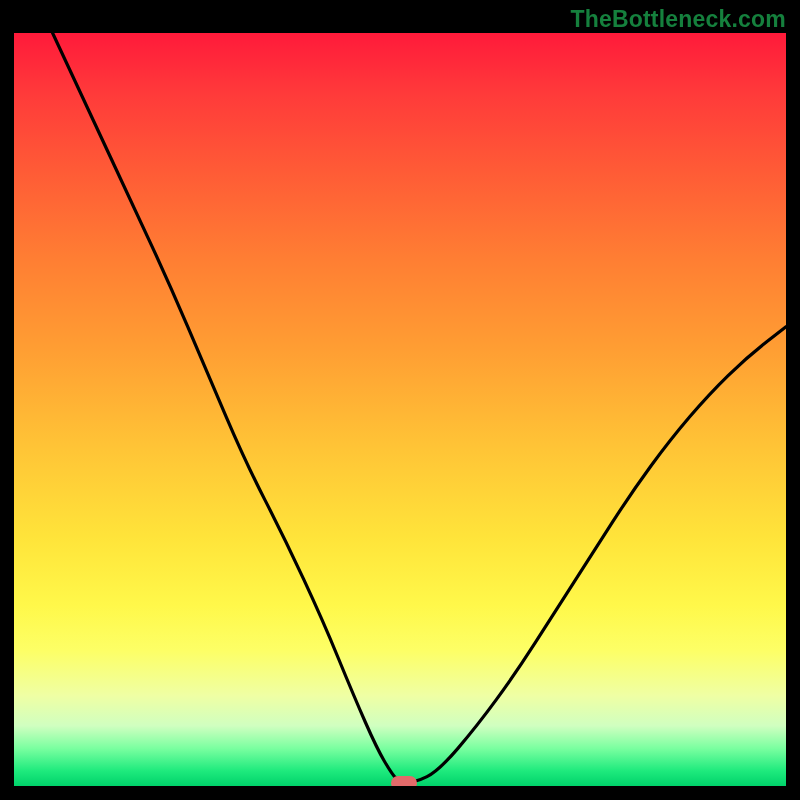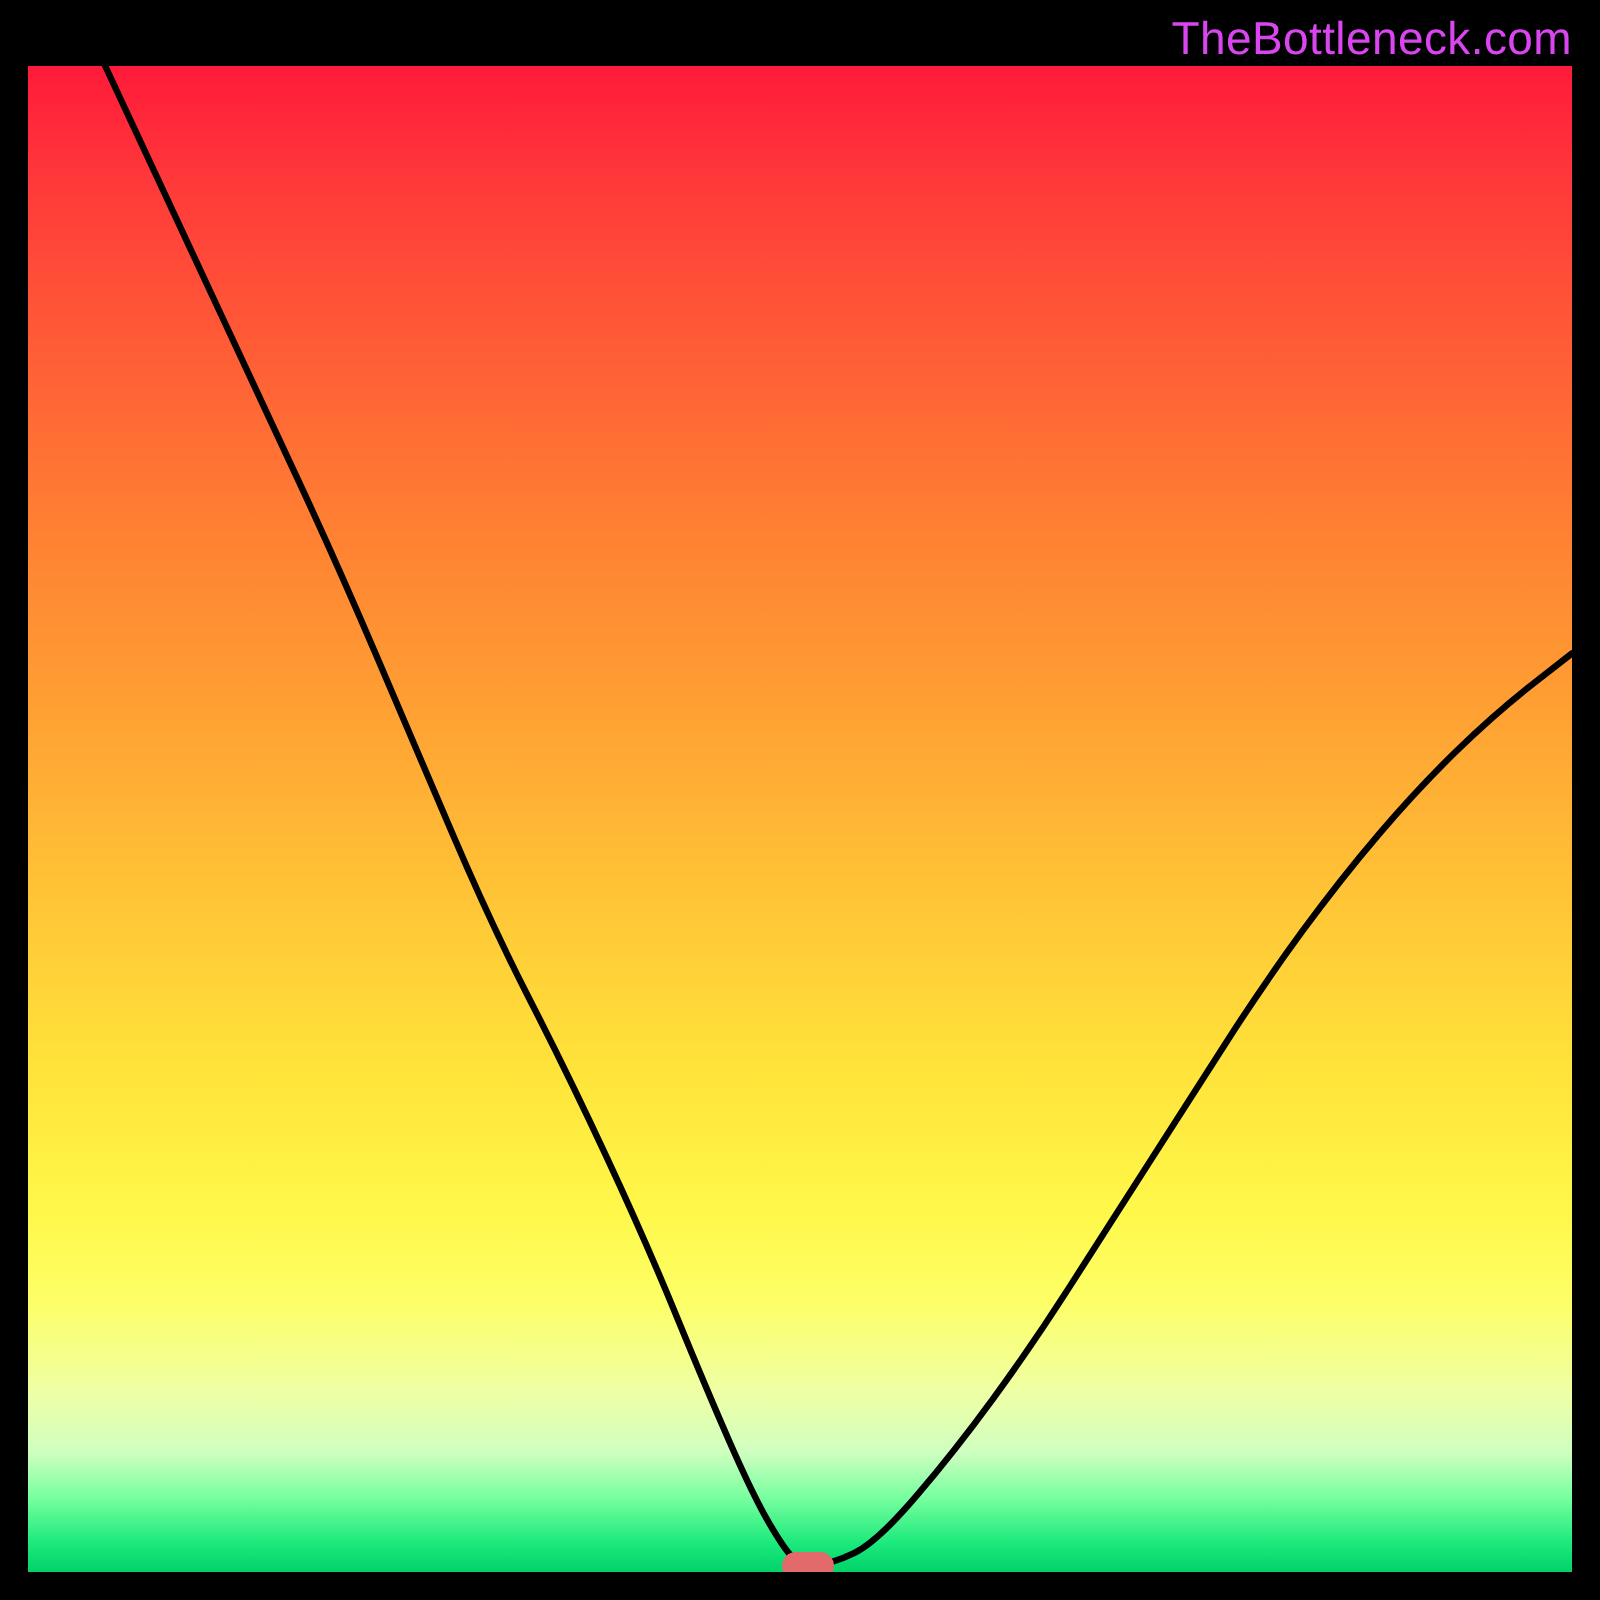--- a/index.html
+++ b/index.html
@@ -62,23 +62,23 @@
     position: absolute;
     width: 26px;
     height: 14px;
     border-radius: 7px;
     background: #e26a6a;
   }
   .watermark {
     position: absolute;
     top: 6px;
     right: 14px;
-    color: #d946ef;
+    color: #15803d;
     font-size: 23px;
-    font-weight: 400;
+    font-weight: 700;
     letter-spacing: 0.2px;
   }
 </style>
 </head>
 <body>
 
 <div class="frame">
   <div class="plot-area">
     <div class="gradient"></div>
     <svg class="curve-svg" viewBox="0 0 772 753" preserveAspectRatio="none">

